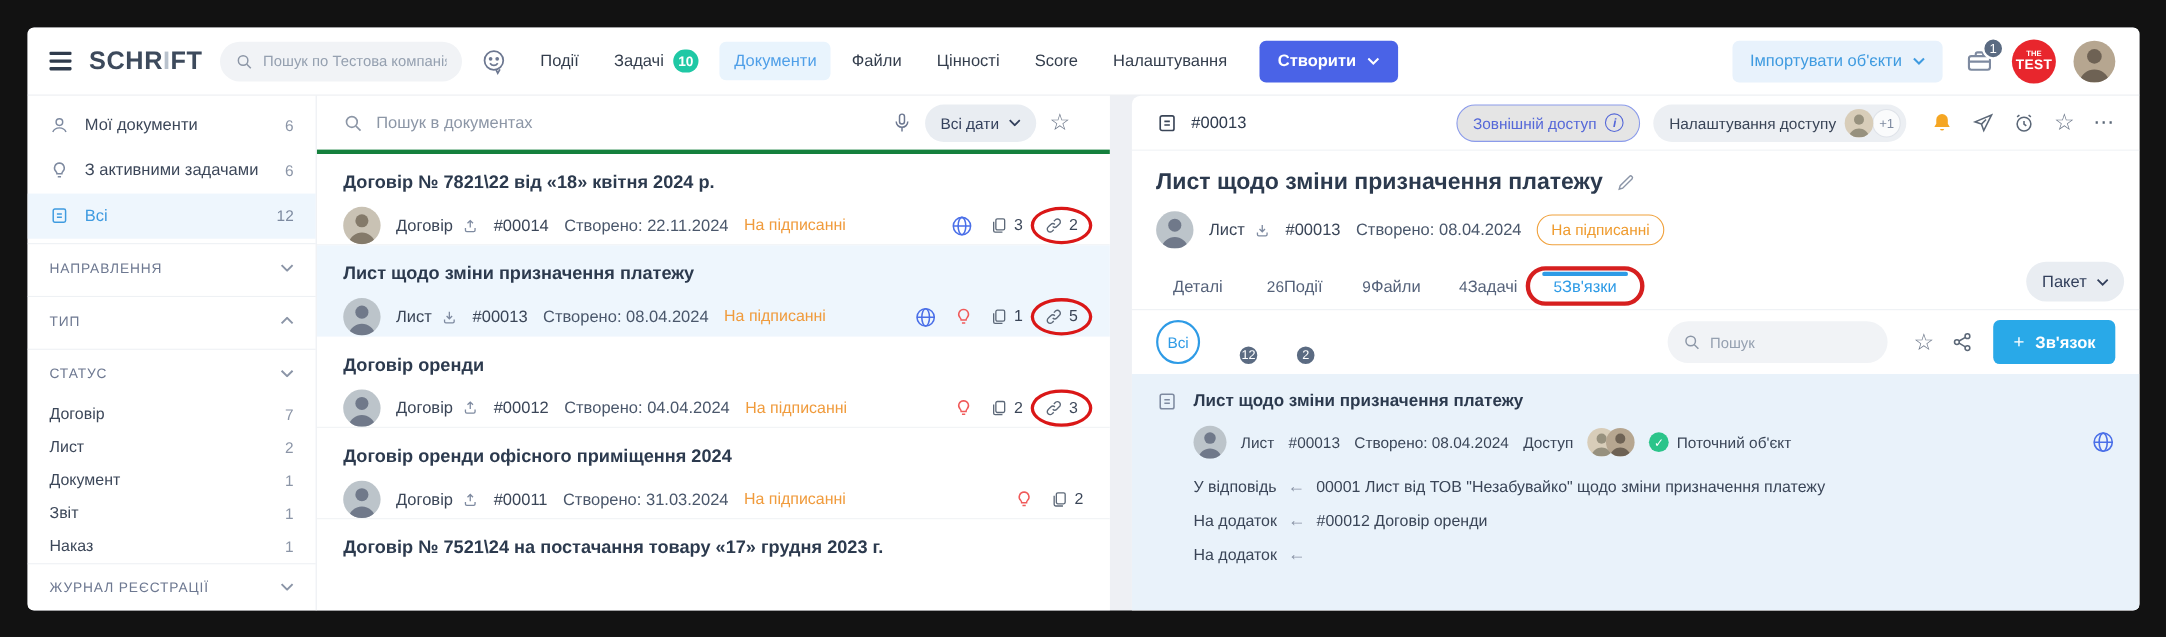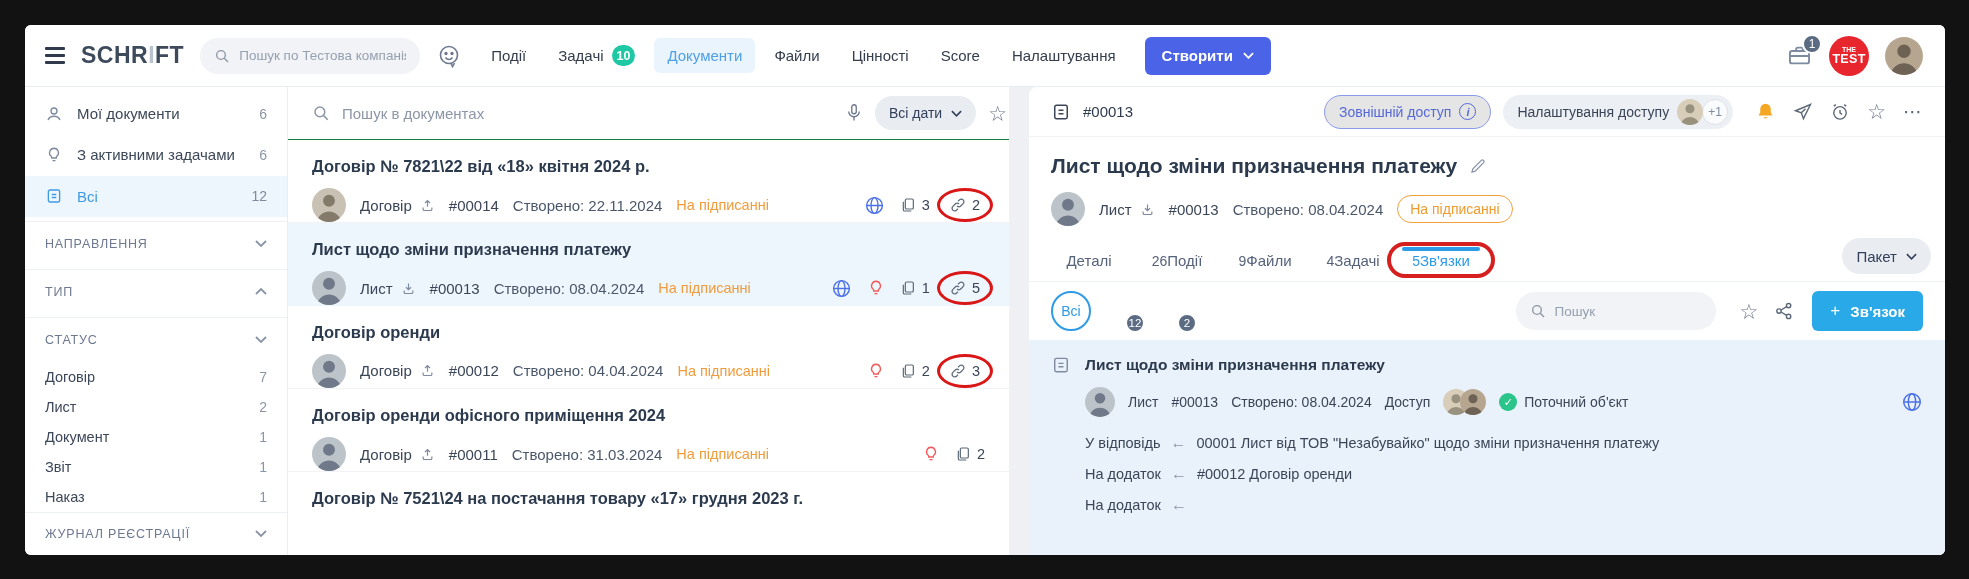--- a/index.html
+++ b/index.html
@@ -53,21 +53,21 @@
   .side-section { height:47px; border-top:1px solid #eef1f4; display:flex; align-items:center; justify-content:space-between;
                   padding:0 20px; font-size:12.5px; letter-spacing:.8px; color:#6d7891; margin-top:4px; cursor:pointer; }
   .type-row { height:32px; display:flex; align-items:center; padding:0 20px; font-size:14.5px; color:#3c4759; cursor:pointer; }
   .type-row .count { margin-left:auto; color:#8b95a7; font-size:14px; }
   .side-journal { margin-top:auto; height:46px; border-top:1px solid #eef1f4; display:flex; align-items:center; justify-content:space-between;
                   padding:0 20px; font-size:12.5px; letter-spacing:.8px; color:#6d7891; cursor:pointer; }
   .chev { color:#8b95a7; display:flex; }
 
   
   .doclist { width:721px; background:#fff; display:flex; flex-direction:column; flex:0 0 auto; overflow:hidden; }
-  .list-search { height:53px; border-bottom:1px solid #15803d; display:flex; align-items:center; padding:0 2px 0 24px; gap:12px; flex:0 0 auto; }
+  .list-search { height:53px; border-bottom:4px solid #15803d; display:flex; align-items:center; padding:0 36px 0 24px; gap:12px; flex:0 0 auto; }
   .list-search input { border:none; outline:none; background:transparent; flex:1; font:15px "Liberation Sans","DejaVu Sans",sans-serif; color:#3c4759; }
   .list-search input::placeholder { color:#8c96a6; }
   .pill-gray { background:#e9edf2; border-radius:17px; height:34px; display:flex; align-items:center; gap:9px; padding:0 14px;
                font-size:14px; color:#33405c; cursor:pointer; white-space:nowrap; }
   .star-glyph { font-size:21px; color:#6b7688; line-height:1; cursor:pointer; }
   .doc-item { height:91px; padding:17px 24px 0; border-bottom:1px solid #f1f3f6; }
   .doc-item.selected { background:#eef6fd; border-bottom:none; }
   .doc-item.partial { border-bottom:none; }
   .doc-title { font-size:16.5px; font-weight:700; color:#2c3a4e; white-space:nowrap; }
   .doc-meta { margin-top:12px; display:flex; align-items:center; gap:14px; }
@@ -193,20 +193,28 @@
       <span>Створити</span>
       <span>
           <svg width="11" height="7" viewBox="0 0 12 7" fill="none" stroke="#fff" stroke-width="2">
             <path d="M1 1l5 5 5-5"></path>
           </svg>
         </span>
     </button>
 
     <span class="top-spacer"></span>
 
+    <button class="btn btn-import">
+      <span>Імпортувати об'єкти</span>
+      <span>
+          <svg width="11" height="7" viewBox="0 0 12 7" fill="none" stroke="#3f9be0" stroke-width="2">
+            <path d="M1 1l5 5 5-5"></path>
+          </svg>
+        </span>
+    </button>
 
     <span class="tray-wrap">
       <span>
         <svg width="27" height="27" viewBox="0 0 24 24" fill="none" stroke="#7e8aa0" stroke-width="1.7">
             <rect x="3.5" y="8" width="17" height="11" rx="2"></rect>
             <path d="M9 8V6.5A1.5 1.5 0 0 1 10.5 5h3A1.5 1.5 0 0 1 15 6.5V8"></path>
             <path d="M3.5 12.5h17"></path>
           </svg>
       </span>
       <span class="tray-badge">1</span>

